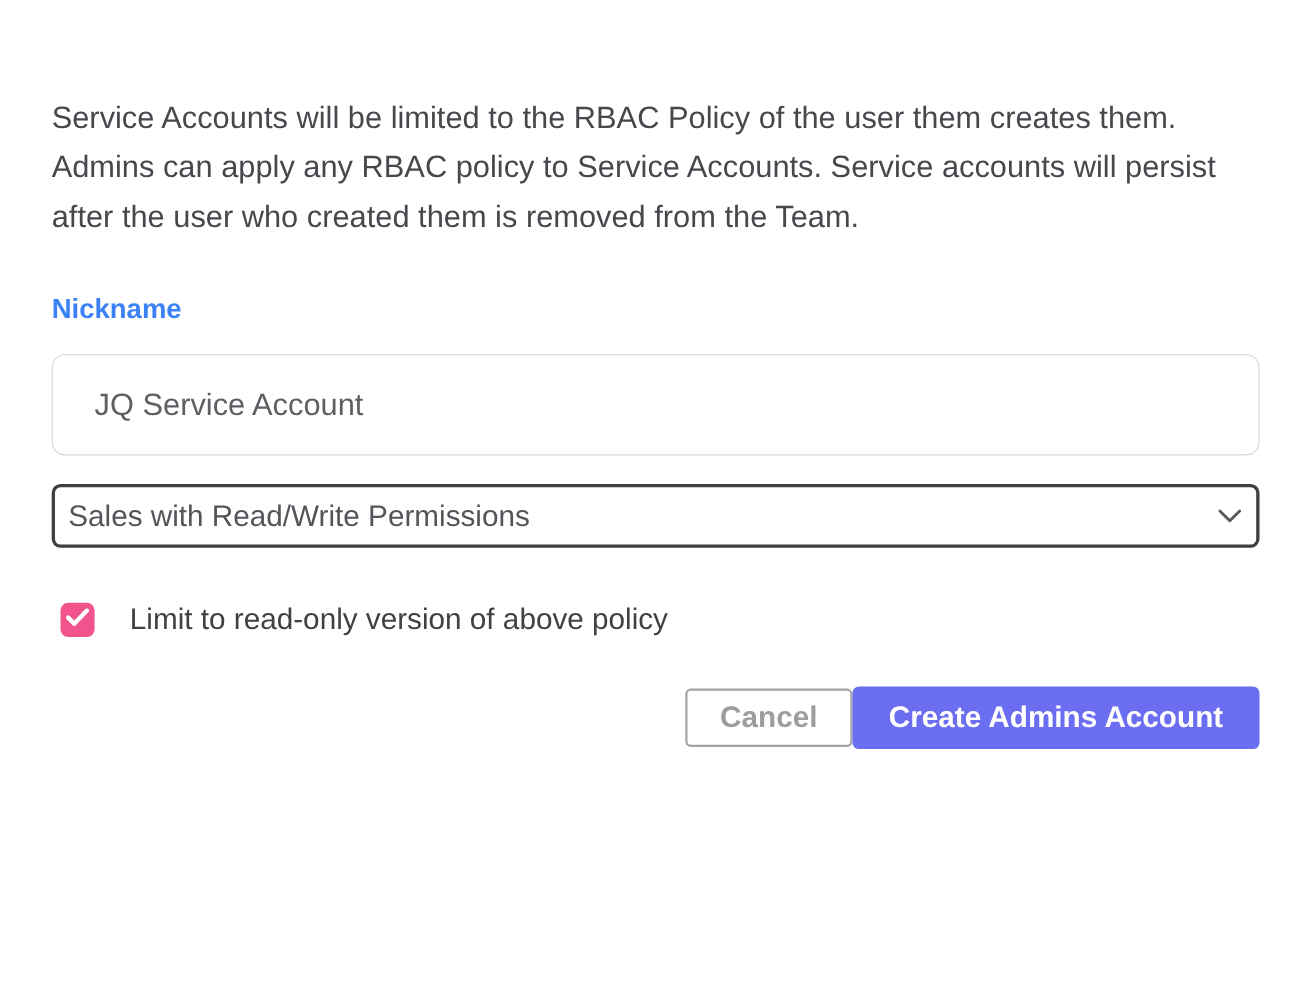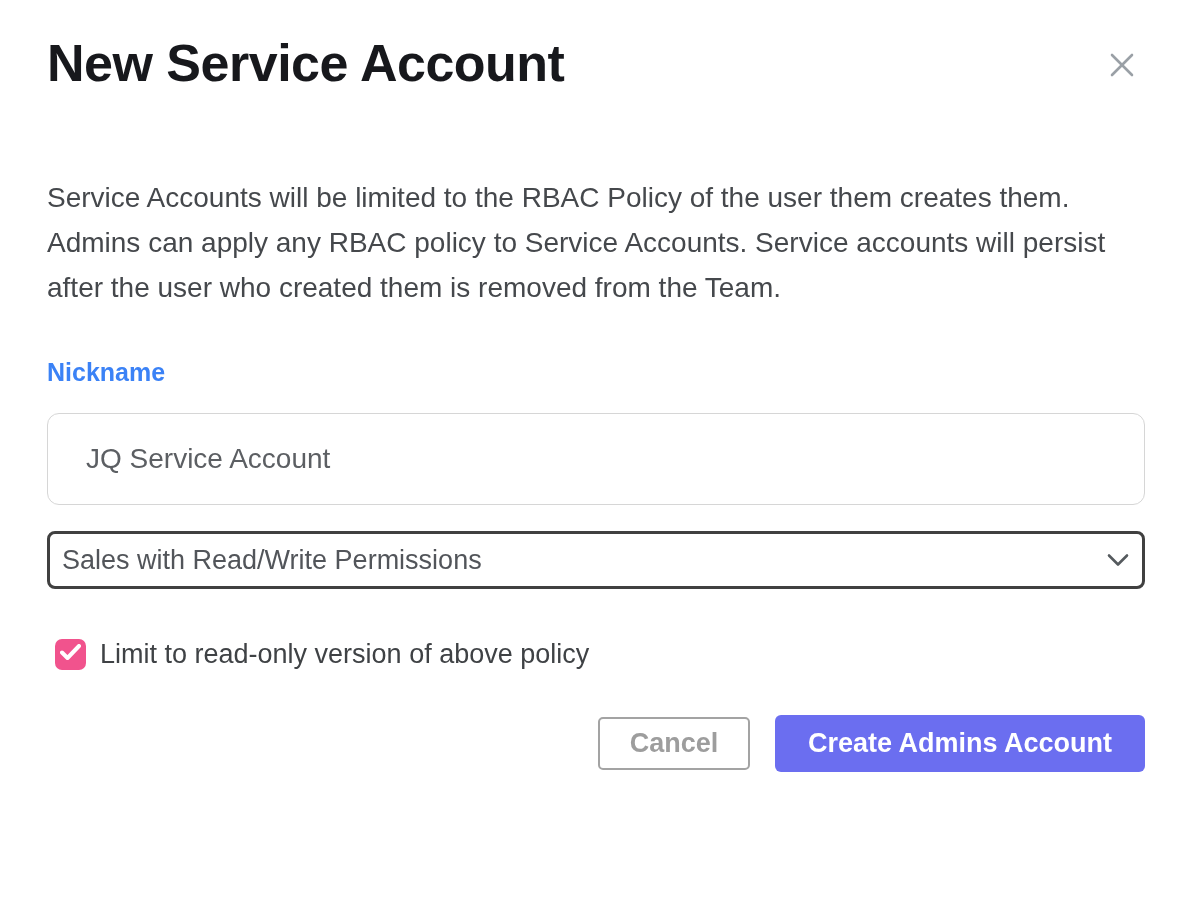--- a/index.html
+++ b/index.html
@@ -89,21 +89,21 @@
     right: 16px;
     top: 50%;
     transform: translateY(-50%);
     pointer-events: none;
     line-height: 0;
   }
   .checkbox-row {
     margin-top: 50px;
     display: flex;
     align-items: center;
-    gap: 14px;
+    gap: 32px;
     padding-left: 8px;
     text-align: center;
   }
   .checkbox {
     width: 31px;
     height: 31px;
     background: #f1538d;
     border-radius: 7px;
     display: flex;
     align-items: center;
@@ -114,21 +114,20 @@
   .checkbox-label {
     font-size: 27px;
     color: #3f4245;
     cursor: pointer;
   }
   .modal-footer {
     margin-top: 45px;
     display: flex;
     justify-content: flex-end;
     align-items: center;
-    gap: 25px;
   }
   .btn {
     font-family: "Liberation Sans", sans-serif;
     font-weight: 700;
     font-size: 27px;
     cursor: pointer;
   }
   .btn-cancel {
     width: 152px;
     height: 53px;
@@ -144,31 +143,20 @@
     border: none;
     border-radius: 6px;
     color: #ffffff;
   }
 </style>
 </head>
 <body>
 
 <div class="modal">
 
-  <div class="modal-header">
-    <h1 class="modal-title">New Service Account</h1>
-    <button class="close-btn">
-      <span>
-        <svg width="30" height="30" viewBox="0 0 30 30">
-          <line x1="5" y1="5" x2="25" y2="25" stroke="#9aa0a6" stroke-width="2.6" stroke-linecap="round"></line>
-          <line x1="25" y1="5" x2="5" y2="25" stroke="#9aa0a6" stroke-width="2.6" stroke-linecap="round"></line>
-        </svg>
-      </span>
-    </button>
-  </div>
 
   <p class="description">Service Accounts will be limited to the RBAC Policy of the user them creates them. Admins can apply any RBAC policy to Service Accounts. Service accounts will persist after the user who created them is removed from the Team.</p>
 
   <div class="field-label">Nickname</div>
   <input class="text-input" type="text" value="JQ Service Account" style="">
 
   <div class="select-wrap">
     <select class="rbac-select">
       <option selected="">Sales with Read/Write Permissions</option>
     </select>

